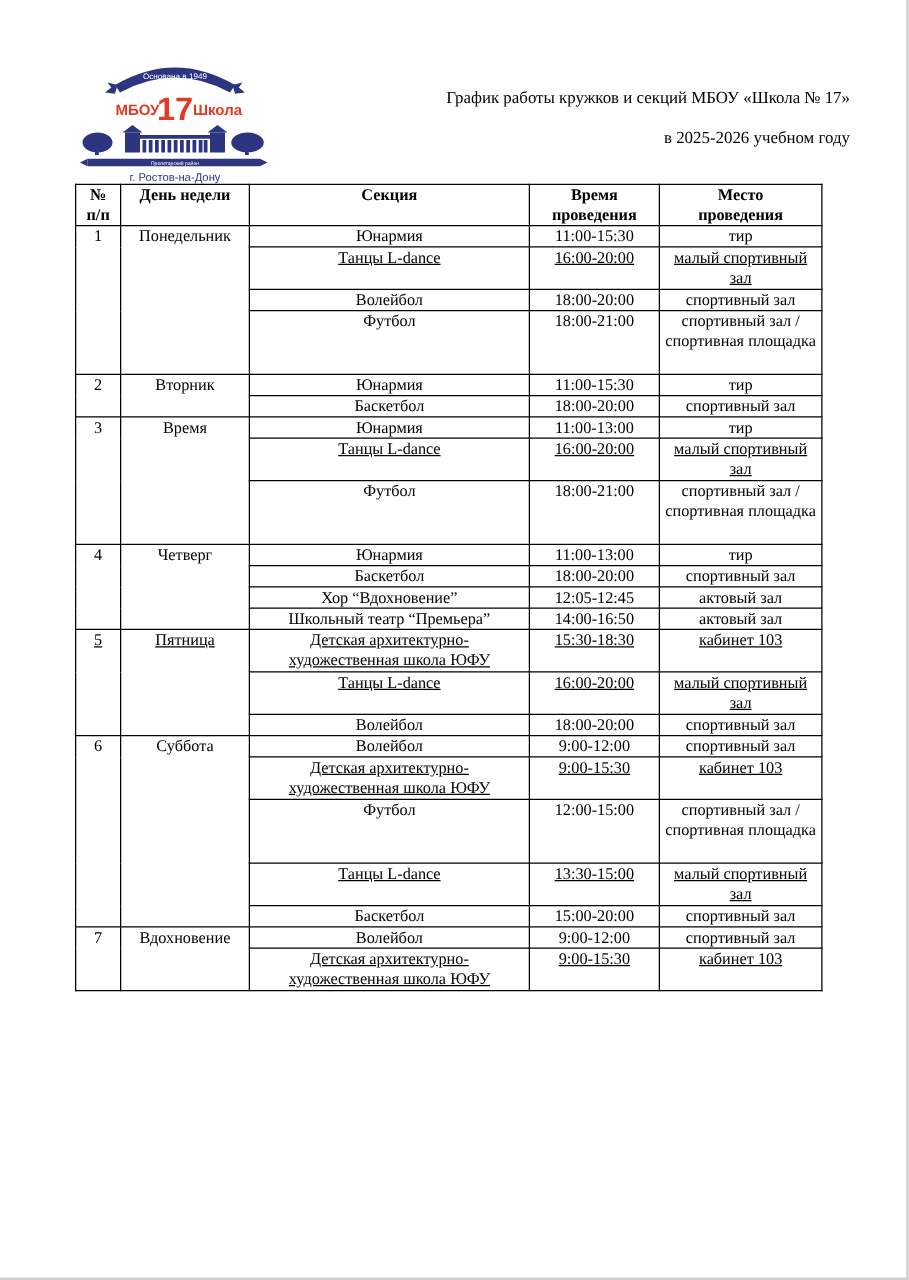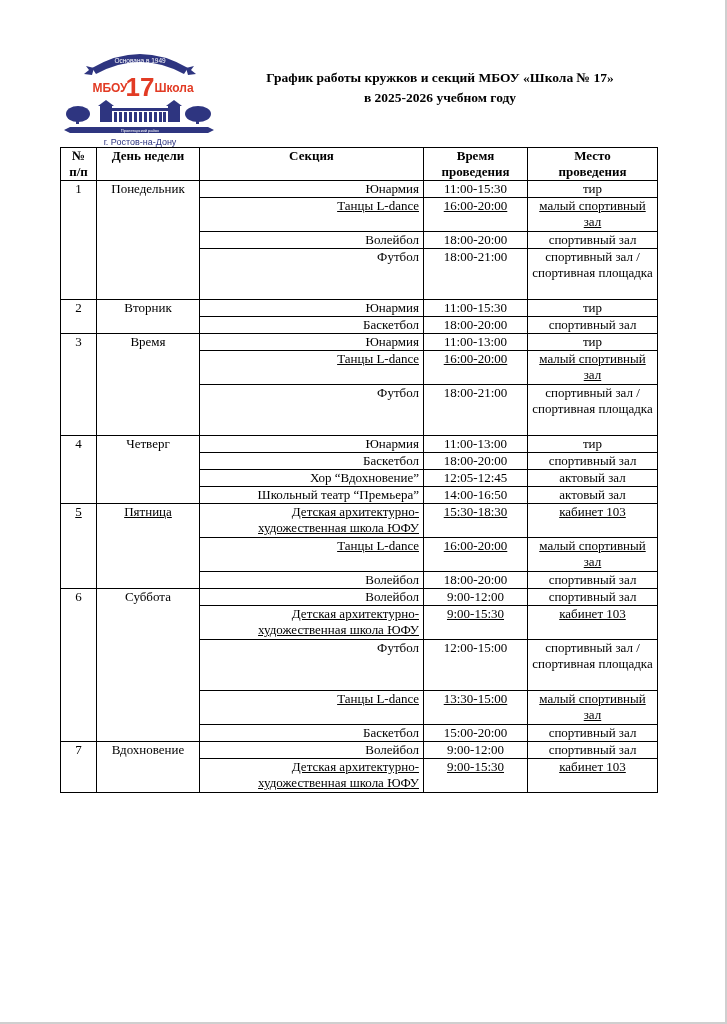--- a/index.html
+++ b/index.html
@@ -1,28 +1,28 @@
 <!DOCTYPE html>
 <html><head>
 <meta charset="utf-8">
 <style>
   html, body { margin: 0; padding: 0; }
   body { width: 727px; height: 1024px; background: #ffffff; position: relative; overflow: hidden;
          font-family: "Liberation Serif", "DejaVu Serif", serif; color: #000; }
   .page-edge { position: absolute; left: 0; top: 0; width: 725px; height: 1022px; border-right: 2px solid #cfcfcf; border-bottom: 2px solid #cfcfcf; pointer-events: none; }
   .logo { position: absolute; left: 62px; top: 44px; width: 156px; height: 104px; }
-  .title { position: absolute; left: 200px; width: 480px; text-align: center; font-weight: bold; font-size: 13.5px; }
+  .title { position: absolute; left: 200px; width: 480px; text-align: right; font-weight: normal; font-size: 13.5px; }
   .title.t1 { top: 70px; }
-  .title.t2 { top: 90px; }
+  .title.t2 { top: 102px; }
   table.sched { position: absolute; left: 60px; top: 147px; border-collapse: collapse; table-layout: fixed; width: 597px; font-size: 13px; line-height: 16px; }
   table.sched td, table.sched th { border: 1px solid #000; padding: 0 4px; vertical-align: top; }
   table.sched th { font-weight: bold; text-align: center; height: 32px; line-height: 16px; padding-top: 0; }
   col.c-num { width: 36px; } col.c-day { width: 103px; } col.c-sec { width: 224px; } col.c-time { width: 104px; } col.c-place { width: 130px; }
   td.num, td.day, td.time, td.place { text-align: center; }
-  td.sec { text-align: right; }
+  td.sec { text-align: center; }
   tr.r1 td { height: 16px; } tr.r2 td { height: 33px; text-decoration: underline; } tr.r3 td { height: 50px; }
 </style>
 </head>
 <body>
 
 <div class="page-edge"></div>
 
 <svg class="logo" viewBox="0 0 156 104" xmlns="http://www.w3.org/2000/svg">
   <g>
     <path d="M30 24 Q78 -4 126 24 L122 30 Q78 6 34 30 Z" fill="#2e3580"></path>

